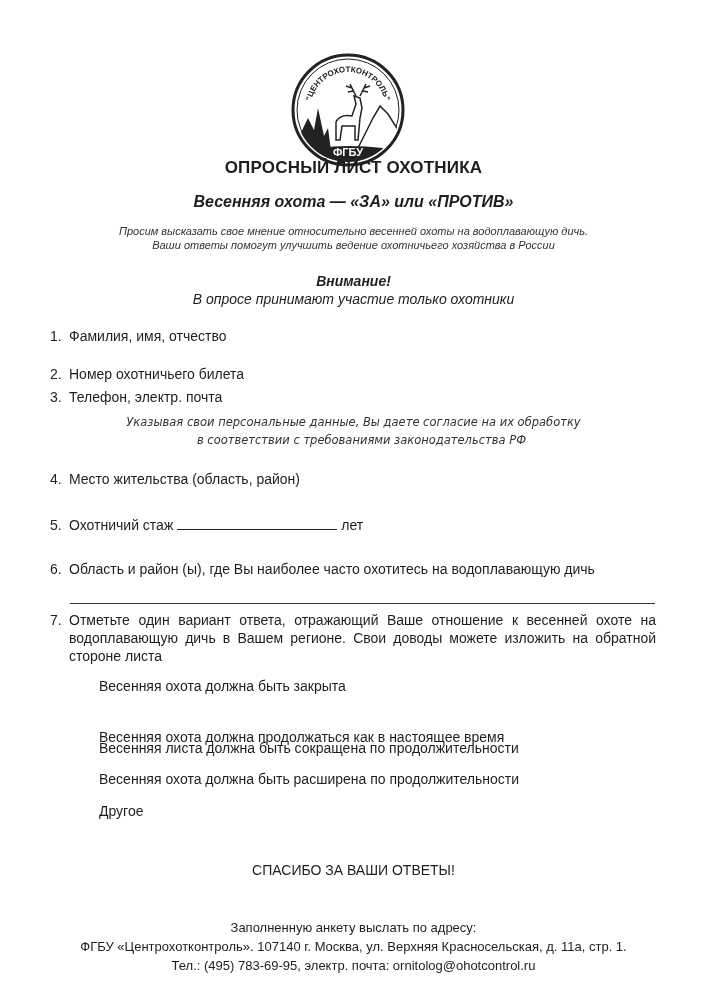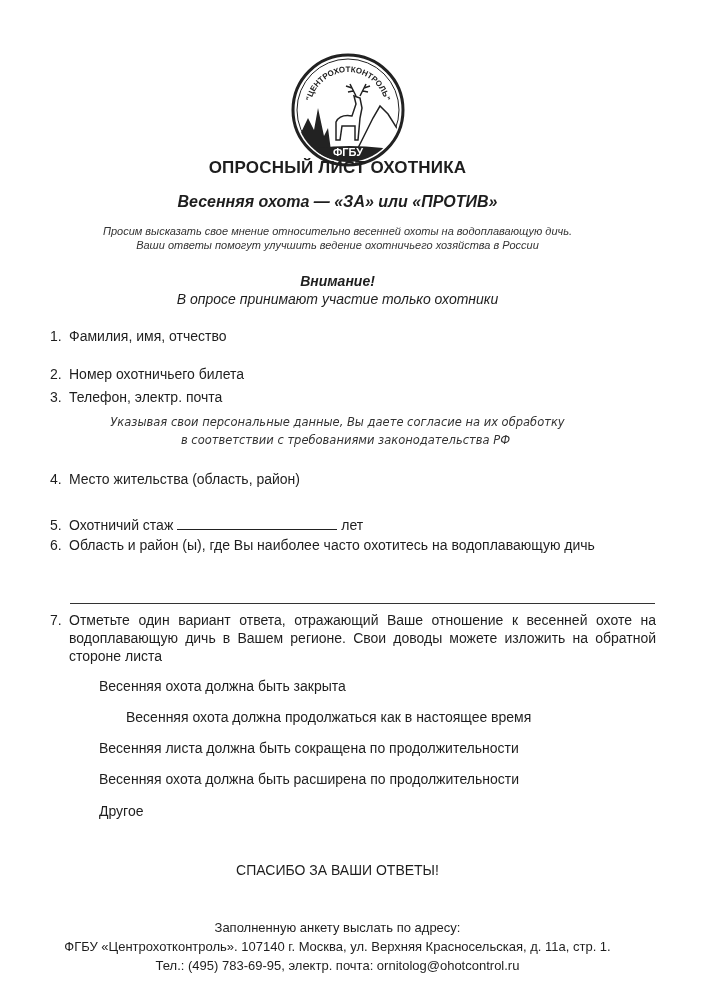--- a/index.html
+++ b/index.html
@@ -1,40 +1,40 @@
 <!DOCTYPE html>
 <html><head>
 <meta charset="utf-8">
 <style>
   html, body { margin: 0; padding: 0; background: #ffffff; }
   body { width: 701px; height: 1000px; position: relative; overflow: hidden;
          font-family: "Liberation Sans", sans-serif; color: #1e1e1e; }
   .abs { position: absolute; }
-  .center { left: 0; width: 675px; text-align: center; }
+  .center { left: 16px; width: 675px; text-align: center; }
   #logo { left: 288px; top: 48px; width: 120px; height: 120px; }
   #title { top: 158px; font-size: 17px; font-weight: bold; letter-spacing: 0.2px; }
   #subtitle { top: 193px; font-size: 16px; font-style: italic; font-weight: bold; }
   .intro { font-size: 11px; font-style: italic; color: #333; }
   #intro1 { top: 225px; }
   #intro2 { top: 239px; }
   #attn1 { top: 273px; font-size: 14px; font-weight: bold; font-style: italic; }
   #attn2 { top: 291px; font-size: 14px; font-weight: normal; font-style: italic; }
   .q { left: 50px; font-size: 14px; }
   .q .num { display: inline-block; width: 19px; }
   #q1 { top: 328px; } #q2 { top: 366px; } #q3 { top: 389px; }
   .consent { font-size: 12.5px; font-style: italic; color: #333; font-family: "DejaVu Sans", sans-serif; font-size: 11.5px; }
   #consent1 { top: 415px; } #consent2 { top: 433px; padding-left: 8px; }
-  #q4 { top: 471px; } #q5 { top: 517px; } #q6 { top: 537px; }
+  #q4 { top: 471px; } #q5 { top: 517px; } #q6 { top: 561px; }
   .blank { display: inline-block; width: 160px; border-bottom: 1px solid #222; height: 12px; margin: 0 4px; vertical-align: baseline; }
   #q6line { left: 70px; top: 603px; width: 585px; height: 0; border-top: 1.5px solid #333; }
   #q7 { left: 50px; top: 611px; width: 606px; font-size: 14px; line-height: 18px; }
   #q7 .num { position: absolute; left: 0; top: 0; }
   #q7 .txt { margin-left: 19px; text-align: justify; text-align-last: left; }
   .opt { left: 99px; font-size: 14px; }
-  #o1 { top: 678px; } #o2 { top: 709px; margin-left: 27px; } #o3 { top: 740px; } #o4 { top: 771px; } #o5 { top: 803px; }
+  #o1 { top: 678px; } #o2 { top: 729px; } #o3 { top: 740px; } #o4 { top: 771px; } #o5 { top: 803px; }
   #thanks { top: 862px; font-size: 14px; }
   .foot { font-size: 13px; }
   #f1 { top: 920px; } #f2 { top: 939px; } #f3 { top: 958px; }
 </style>
 </head>
 <body>
 
 <div id="logo" class="abs">
   <svg width="120" height="120" viewBox="0 0 120 120">
     <defs>

